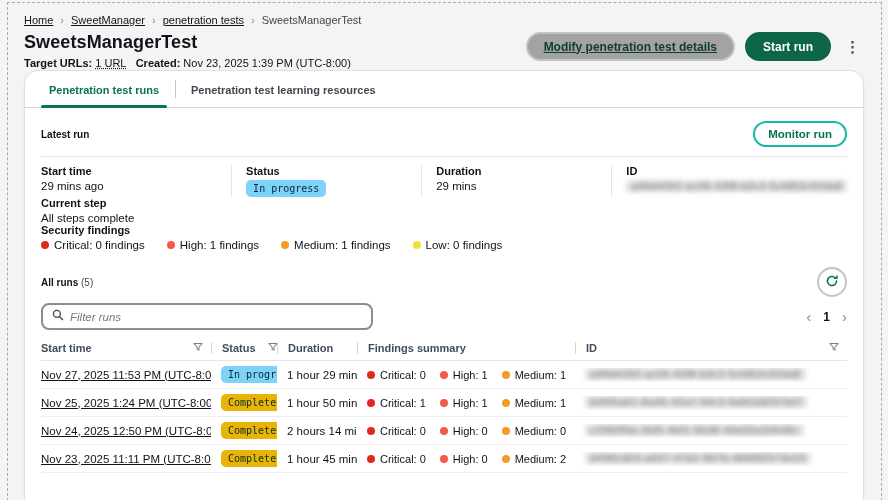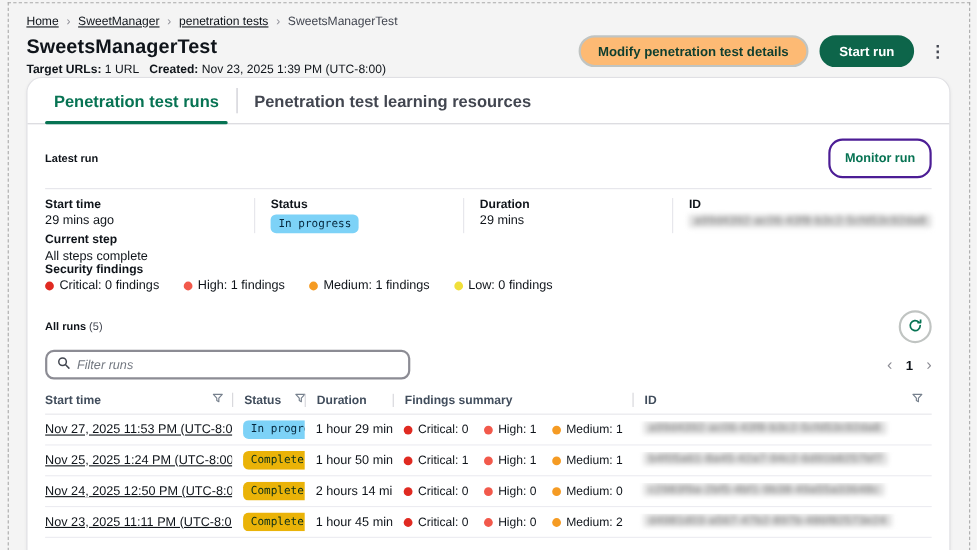--- a/index.html
+++ b/index.html
@@ -19,61 +19,61 @@
   
   .page-header { padding:14px 24px 0 24px; }
   .breadcrumb { font-size:11px; color:#0f141a; display:flex; align-items:center; gap:7px; }
   .breadcrumb a { color:#0f141a; text-decoration:underline; cursor:pointer; }
   .breadcrumb .sep { color:#8c8c94; font-size:11px; }
   .breadcrumb .current { color:#424650; text-decoration:none; }
   .title-row { display:flex; align-items:flex-start; justify-content:space-between; margin-top:6px; }
   .page-title { font-size:18px; font-weight:bold; letter-spacing:.1px; }
   .meta-line { font-size:11px; margin-top:4px; }
   .meta-line b { font-weight:bold; }
-  .meta-line .dashed-link { text-decoration-style:dotted; cursor:pointer; color:#0f141a; }
+  .meta-line .dashed-link { text-decoration:underline; text-decoration-style:dotted; cursor:pointer; color:#0f141a; }
   .header-actions { display:flex; align-items:center; gap:10px; }
   .btn { font-family:"Liberation Sans",sans-serif; font-size:12px; font-weight:bold; cursor:pointer; white-space:nowrap; }
   .btn-normal {
-    background:#fdba74; color:#0f3e2e; border:2px solid #c0c4c2;
-    border-radius:15px; height:29px; padding:0 16px;
+    background:#a3a3a3; color:#0f3e2e; border:2px solid #c0c4c2;
+    border-radius:15px; height:29px; padding:0 16px;text-decoration:underline;
   }
   .btn-primary {
     background:#0d654a; color:#fff; border:2px solid #0d654a;
     border-radius:15px; height:29px; padding:0 16px;
   }
   .kebab-btn { background:none; border:none; font-size:15px; font-weight:bold; color:#424650; cursor:pointer; padding:2px 4px; }
   
   .card {
     position:absolute; left:24px; right:24px; top:70px;
     background:#fff; border:1px solid #e0e0e4; border-radius:14px;
     box-shadow:0 1px 3px rgba(0,0,0,.05);
     padding-bottom:14px;
   }
   
   .tabs { display:flex; align-items:stretch; border-bottom:1px solid #d5d5da; padding:0 8px; }
   .tab {
-    position:relative; font-size:15px; font-weight:bold; color:#424650;
+    position:relative; font-size:11px; font-weight:bold; color:#424650;
     padding:13px 16px 11px 16px; cursor:pointer; background:none; border:none;
     font-family:"Liberation Sans",sans-serif;
   }
   .tab + .tab::before {
     content:""; position:absolute; left:0; top:9px; bottom:9px; width:1px; background:#c6c6cd;
   }
   .tab.active { color:#077353; }
   .tab.active::after {
     content:""; position:absolute; left:8px; right:8px; bottom:-1px; height:3px; background:#077353; border-radius:2px;
   }
   
   .section { padding:0 16px; }
   .section-head { display:flex; align-items:center; justify-content:space-between; padding:13px 0 9px 0; }
   .section-title { font-size:10px; font-weight:bold; }
   .section-title .count { font-weight:normal; color:#424650; }
   .btn-small {
-    background:#fff; color:#077353; border:2px solid #4c1d95; border-radius:13px;
-    height:36px; padding:0 13px; font-size:11.5px;
+    background:#fff; color:#077353; border:2px solid #14b8a6; border-radius:13px;
+    height:26px; padding:0 13px; font-size:11.5px;
   }
   
   .kv-grid {
     display:grid; grid-template-columns:1fr 1fr 1fr 1.05fr;
     border-top:1px solid #e5e5ea; padding-top:8px;
   }
   .kv-col + .kv-col { border-left:1px solid #e5e5ea; padding-left:14px; }
   .kv-label { font-size:11px; font-weight:bold; color:#0f141a; margin-bottom:3px; }
   .kv-value { font-size:11.5px; color:#0f141a; }
   .kv-block { margin-top:0; }

